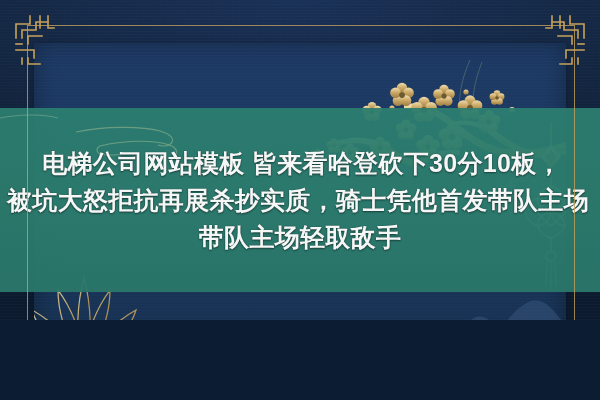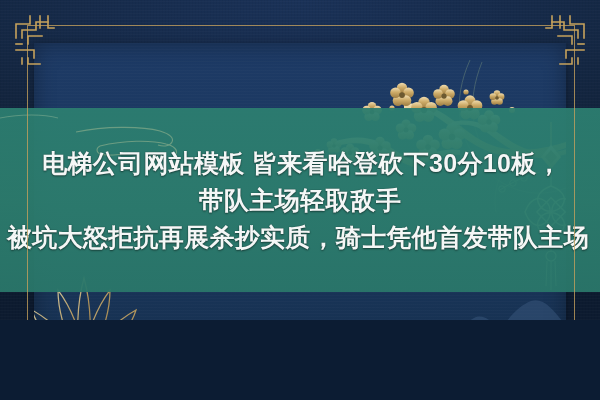--- a/index.html
+++ b/index.html
@@ -359,22 +359,22 @@
       <path d="M100 146 C124 140 152 140 166 144 C174 146 178 150 176 154"></path>
       <path d="M100 146 C96 148 96 152 100 154 C106 156 120 155 130 153"></path>
     </g>
     <g fill="none" stroke="#cdd9ae" stroke-width="1" opacity=".3">
       <path d="M0 118 C20 114 44 114 58 118"></path>
     </g>
   </svg>
 
   <div class="headline">
     <div class="line l1">电梯公司网站模板 皆来看哈登砍下30分10板，</div>
+    <div class="line l2">被坑大怒拒抗再展杀抄实质，骑士凭他首发带队主场</div>
     <div class="line l3">带队主场轻取敌手</div>
-    <div class="line l2">被坑大怒拒抗再展杀抄实质，骑士凭他首发带队主场</div>
   </div>
 
   <div class="gold-frame"></div>
 
   <svg class="layer" width="600" height="400" viewBox="0 0 600 400" xmlns="http://www.w3.org/2000/svg">
 
     <g fill="none" stroke="#c6a25c" stroke-width="1.6" stroke-linecap="square">
       <g transform="translate(14,14)">
         <path d="M2 24 L2 10 L16 10 L16 2"></path>
         <path d="M8 24 L8 16 L22 16 L22 8 L34 8"></path>

